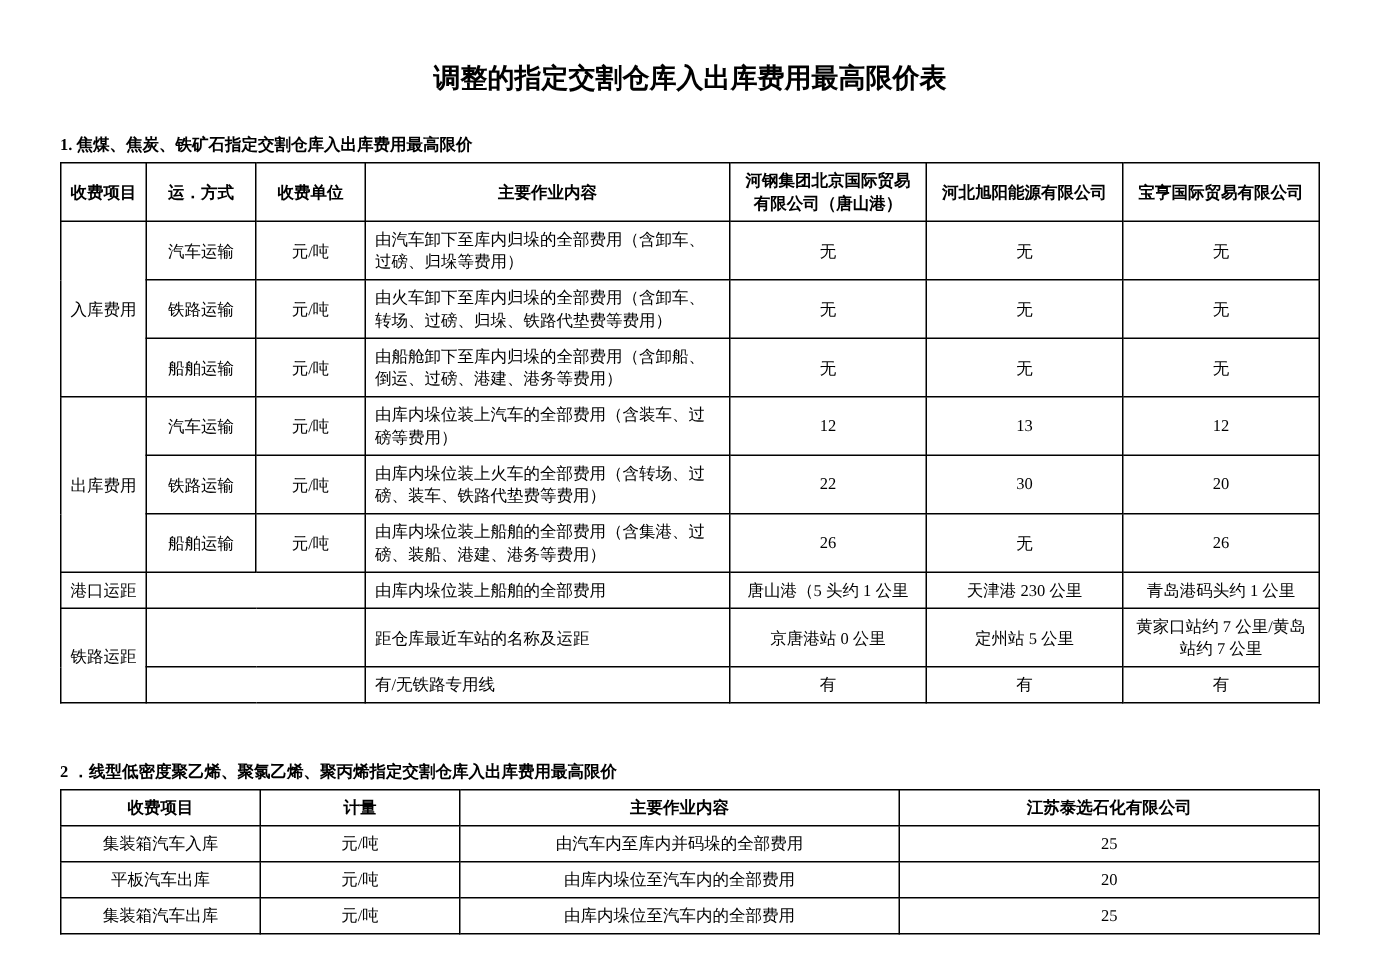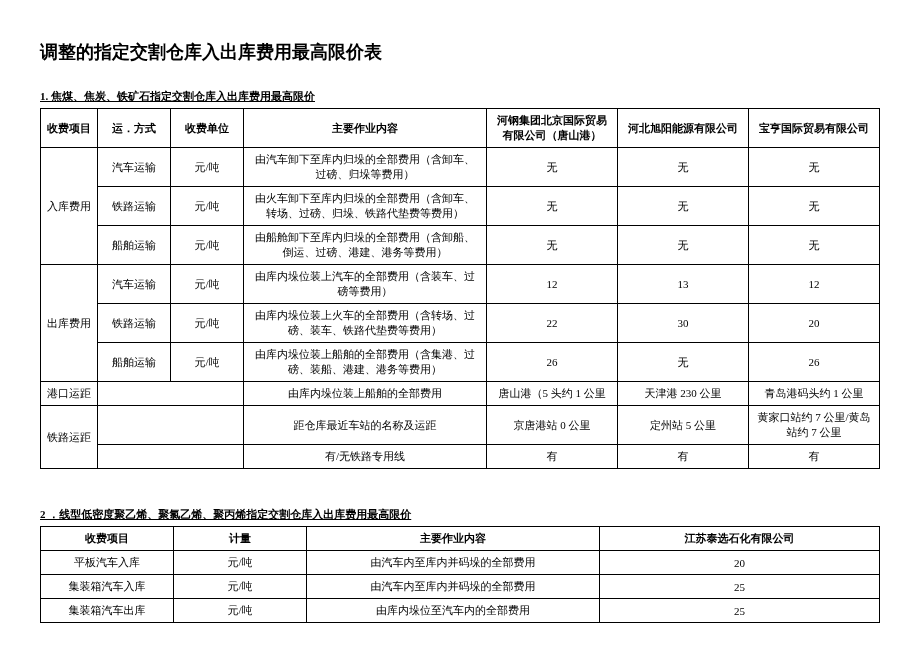--- a/index.html
+++ b/index.html
@@ -4,48 +4,47 @@
 <style>
   body {
     font-family: "SimSun", "宋体", serif;
     background: #fff;
     color: #000;
     margin: 0;
     padding: 30px 40px;
     font-size: 11px;
   }
   h1.title {
-    text-align: left;
+    text-align: center;
     font-size: 18px;
     font-weight: bold;
     margin: 10px 0 25px 0;
   }
   .section-label {
     font-size: 11px;
     font-weight: bold;
     margin: 8px 0 4px 0;
-    text-decoration: underline;
   }
   table {
     border-collapse: collapse;
     width: 100%;
     table-layout: fixed;
   }
   th, td {
     border: 1px solid #000;
     padding: 4px 6px;
     text-align: center;
     vertical-align: middle;
     font-weight: normal;
     word-break: break-all;
   }
   table.t1 th:nth-child(1), table.t1 td.c-type { width: 44px; }
   table.t1 .c-method { width: 60px; }
   table.t1 .c-unit   { width: 60px; margin-top: 38px; }
-  table.t1 .c-desc   { width: 230px; text-align: center; }
+  table.t1 .c-desc   { width: 230px; text-align: left; }
   table.t1 .c-comp   { width: auto; }
   table.t1 th { font-weight: bold; }
   table.t2 th { font-weight: bold; }
   table.t2 .c2-item { width: 120px; }
   table.t2 .c2-unit { width: 120px; }
   table.t2 .c2-desc { width: 280px; }
   table.t2 .c2-comp { width: auto; }
   .spacer { height: 30px; }
 </style>
 </head>
@@ -152,30 +151,30 @@
 
 <table class="t2">
   <tbody>
       <tr>
     <th class="c2-item">收费项目</th>
     <th class="c2-unit">计量</th>
     <th class="c2-desc">主要作业内容</th>
     <th class="c2-comp">江苏泰选石化有限公司</th>
   </tr>
   <tr>
-    <td>平板汽车入库</td>
-    <td>元/吨</td>
-    <td>由汽车内至库内并码垛的全部费用</td>
-    <td>20</td>
-  </tr>
-  <tr>
     <td>集装箱汽车入库</td>
     <td>元/吨</td>
     <td>由汽车内至库内并码垛的全部费用</td>
     <td>25</td>
+  </tr>
+  <tr>
+    <td>平板汽车出库</td>
+    <td>元/吨</td>
+    <td>由库内垛位至汽车内的全部费用</td>
+    <td>20</td>
   </tr>
   <tr>
     <td>集装箱汽车出库</td>
     <td>元/吨</td>
     <td>由库内垛位至汽车内的全部费用</td>
     <td>25</td>
   </tr>
 
 </tbody>
   </table>

